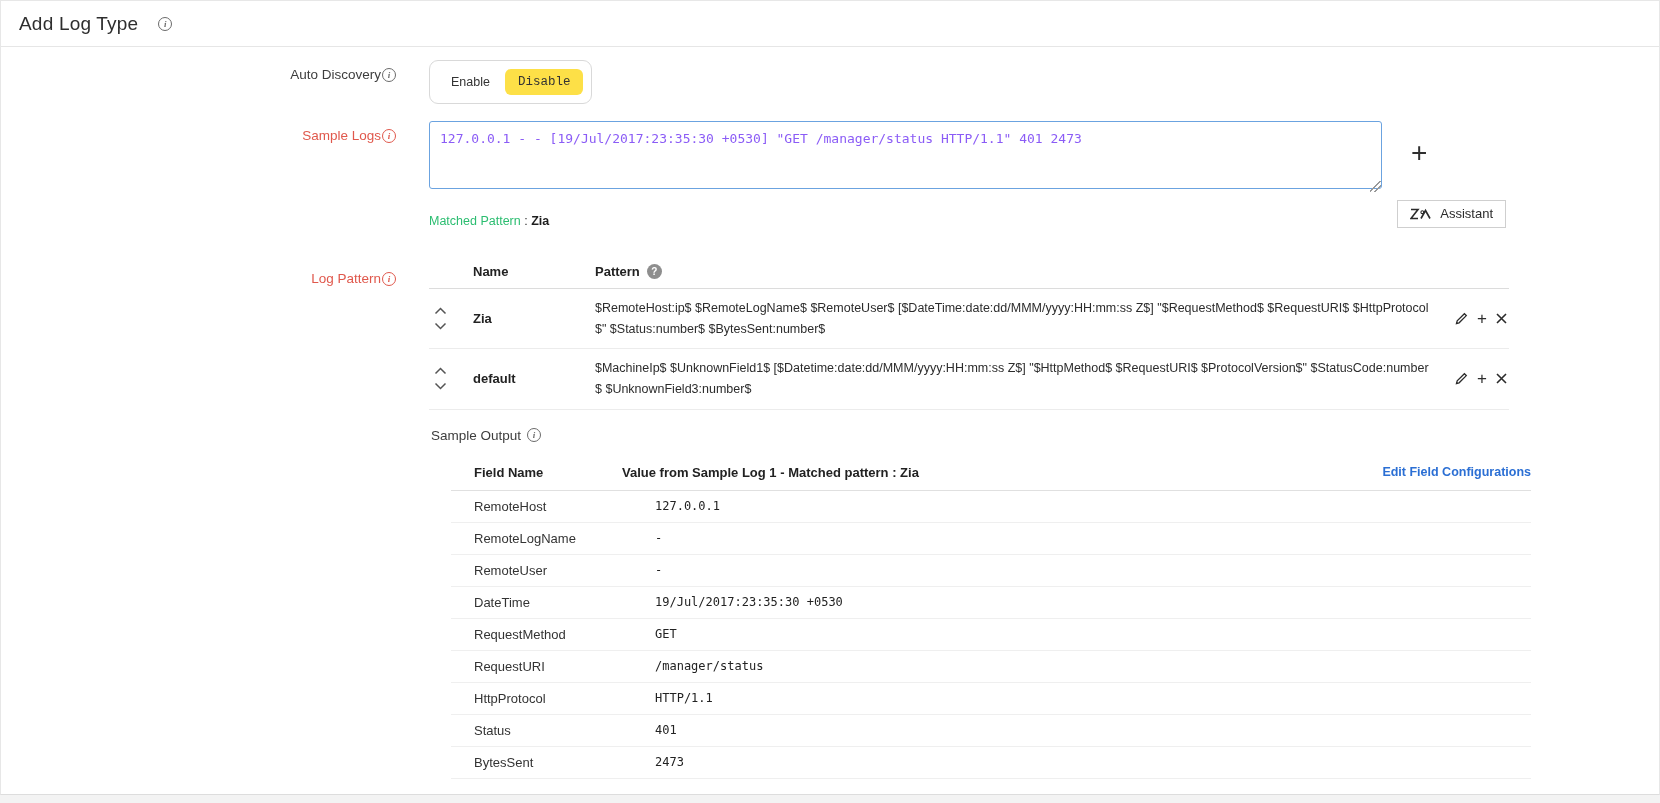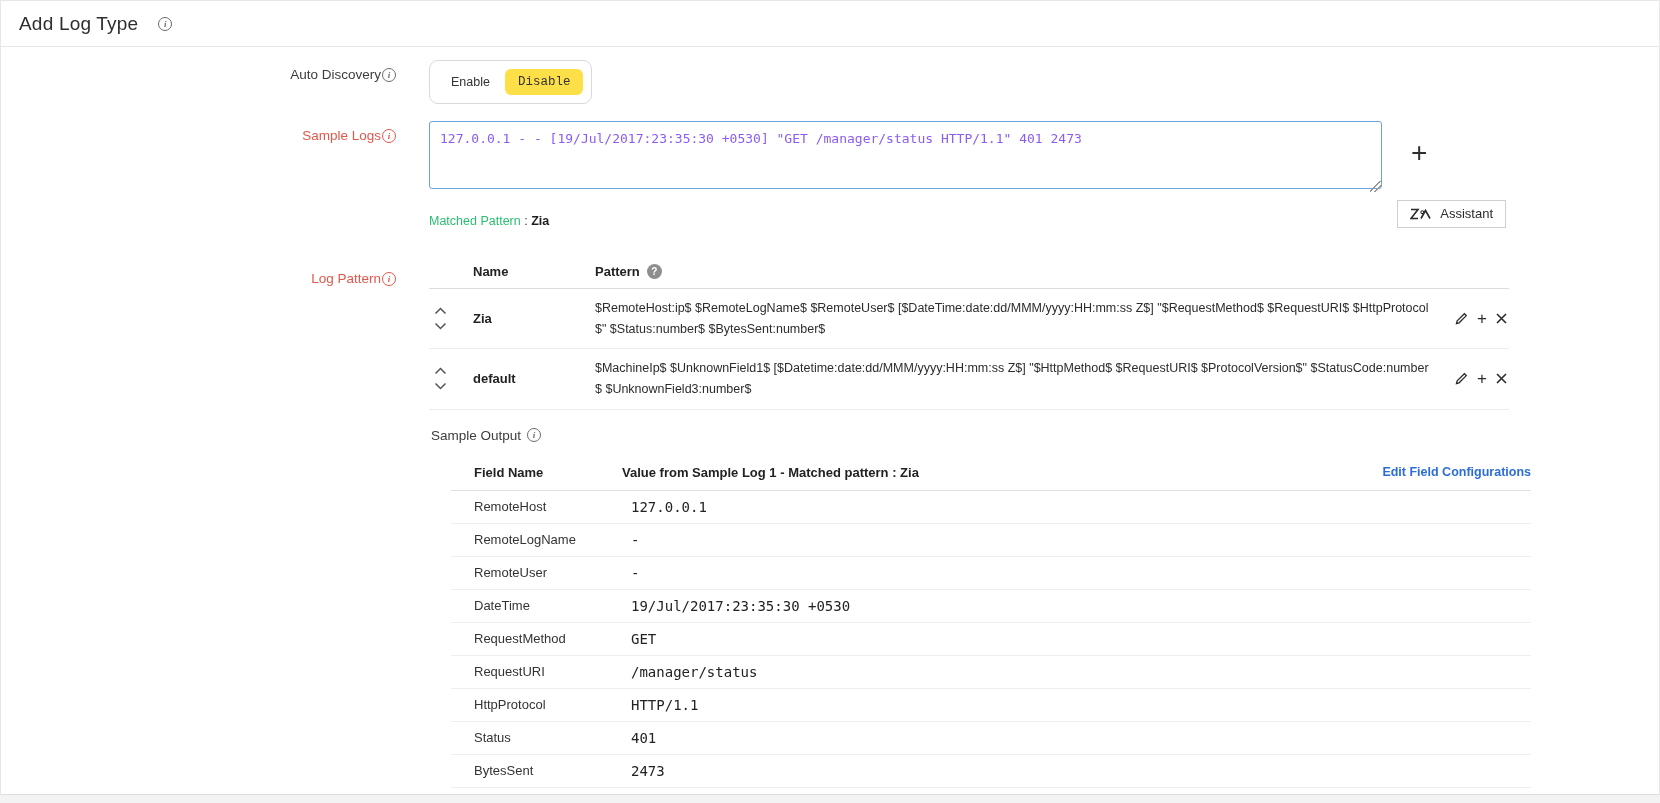--- a/index.html
+++ b/index.html
@@ -54,21 +54,21 @@
   .row-plus { font-size:17px; color:#2c2c2c; font-weight:400; line-height:1; }
 
   
   .so-label { display:flex; align-items:center; gap:6px; font-size:13.5px; color:#3d3d3d; margin:18px 0 14px 2px; }
   .so-table { width:1080px; margin-left:22px; }
   .so-head { display:grid; grid-template-columns:148px 1fr 230px; padding:8px 0 10px; border-bottom:1px solid #e0e0e0; align-items:center; }
   .so-head .h { font-size:13px; font-weight:bold; color:#222; }
   .so-head .link { text-align:right; font-size:12.5px; font-weight:bold; color:#2b6fd4; cursor:pointer; }
   .so-row { display:grid; grid-template-columns:148px 1fr; padding:8px 0; border-bottom:1px solid #efefef; align-items:center;gap:32px; }
   .so-field { font-size:13px; color:#333; }
-  .so-value { font-family:"DejaVu Sans Mono","Liberation Mono",monospace; font-size:14px; color:#222; }
+  .so-value { font-family:"DejaVu Sans Mono","Liberation Mono",monospace; font-size:12px; color:#222;margin-left:24px; }
   .so-head .h, .so-row .so-field { padding-left:23px; }
 
   .section-gap-1 { margin-top:13px; }
   .section-gap-2 { margin-top:17px; }
   .section-gap-3 { margin-top:36px; }
 </style>
 </head>
 <body>
 
 <div class="app">

